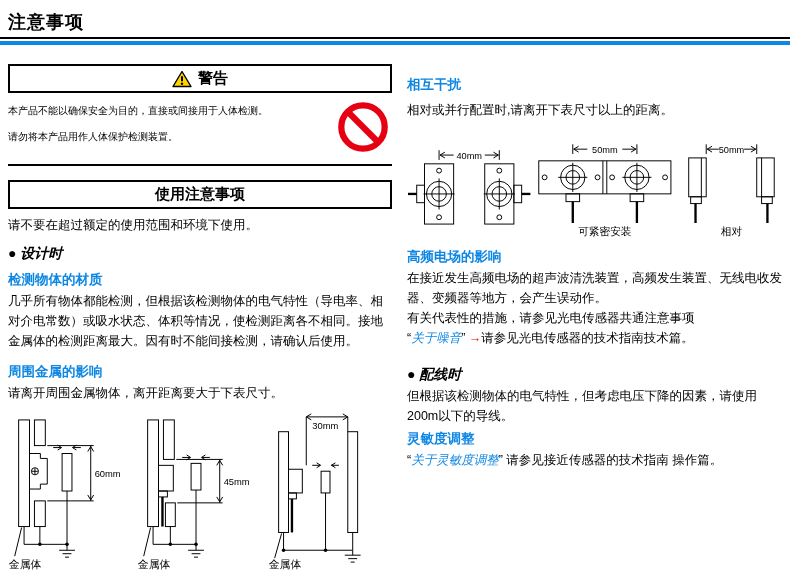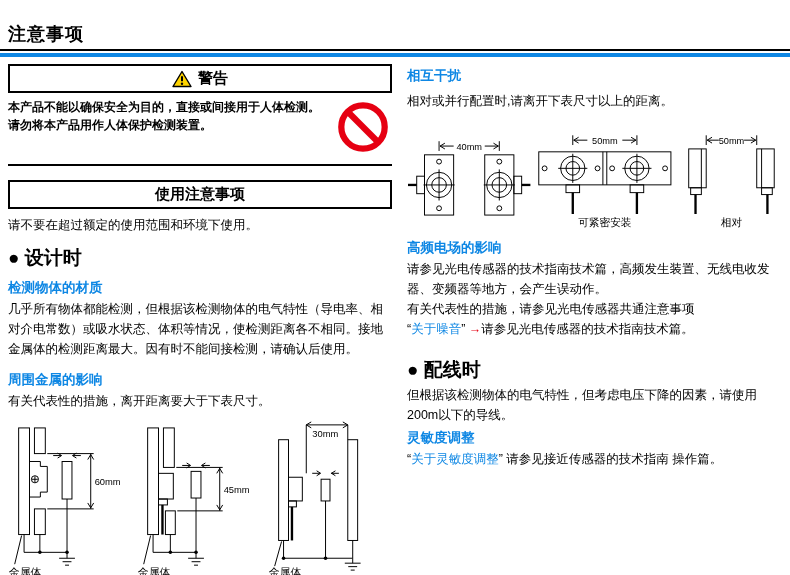--- a/index.html
+++ b/index.html
@@ -1,50 +1,50 @@
 <!DOCTYPE html>
 <html><head>
 <meta charset="utf-8">
 <style>
   html,body { margin:0; padding:0; background:#fff; }
   .page {
     position:relative; width:790px; height:575px; overflow:hidden;
     background:#fff; font-family:"Liberation Sans", sans-serif; color:#000;
   }
   
-  .hdr { position:absolute; left:0; top:16px; width:690px; }
+  .hdr { position:absolute; left:0; top:4px; width:690px; }
   .hdr h1 {
     margin:6px 0 0 8px; padding:0 0 3px 0; font-size:18px; font-weight:bold;
     letter-spacing:1px;
   }
   .rule-black { height:2px; background:#000; width:790px; }
   .rule-blue  { height:4px; background:#0e87e4; width:790px; margin-top:2px; }
   .intro {
     position:absolute; left:8px; top:40px; width:420px;
     font-size:14px; font-weight:bold; margin:0;
   }
   
   .col-left  { position:absolute; left:8px;   top:64px; width:384px; }
-  .col-right { position:absolute; left:407px; top:67px; width:377px; }
+  .col-right { position:absolute; left:407px; top:76px; width:377px; }
   
   .box-header {
     border:2px solid #000; background:#fff; text-align:center;
     font-weight:bold; font-size:15px; padding:3px 0;
     display:flex; align-items:center; justify-content:center; gap:6px;
   }
   .warn-body { position:relative; margin-top:5px; min-height:60px; }
-  .warn-body p { margin:0; font-size:12px; font-weight:bold; line-height:18px; width:318px; }
+  .warn-body p { margin:0; font-size:10px; font-weight:normal; line-height:26px; width:318px; }
   .no-icon { position:absolute; right:2px; top:2px; }
   .warn-rule { border-top:2px solid #000; margin-top:6px; }
   
   .usage-box { margin-top:14px; }
   .body-text { font-size:12.5px; line-height:20px; margin:6px 0 0 0; }
-  .bullet-head { font-size:19px; font-weight:bold; margin:10px 0 0 0; }
+  .bullet-head { font-size:14px; font-weight:bold; margin:10px 0 0 0;font-style:italic; }
   .blue-head  { font-size:13.5px; font-weight:bold; color:#0e87e4; margin:8px 0 0 0; }
-  .link { color:#0e87e4; cursor:pointer; }
+  .link { color:#0e87e4; cursor:pointer;font-style:italic; }
   .arrow-red { color:#e60012; font-weight:bold; }
   
   .diag-row { display:flex; justify-content:space-between; align-items:flex-end; margin-top:5px; }
   svg { display:block; }
   svg text { font-family:"Liberation Sans", sans-serif; fill:#000; }
   .d { stroke:#000; stroke-width:1; fill:none; }
   .thick { stroke:#000; stroke-width:2.4; fill:none; }
   .dot { fill:#000; stroke:none; }
 </style>
 </head>
@@ -81,21 +81,21 @@
     <div class="box-header usage-box">
       <span>使用注意事项</span>
     </div>
     <p class="body-text">请不要在超过额定的使用范围和环境下使用。</p>
 
     <p class="bullet-head">● 设计时</p>
     <p class="blue-head">检测物体的材质</p>
     <p class="body-text" style="margin-top:2px">几乎所有物体都能检测，但根据该检测物体的电气特性（导电率、相对介电常数）或吸水状态、体积等情况，使检测距离各不相同。接地金属体的检测距离最大。因有时不能间接检测，请确认后使用。</p>
 
     <p class="blue-head" style="margin-top:12px">周围金属的影响</p>
-    <p class="body-text" style="margin-top:2px">有关代表性的措施，离开距离要大于下表尺寸。</p>
+    <p class="body-text" style="margin-top:2px">请离开周围金属物体，离开距离要大于下表尺寸。</p>
 
     <div class="diag-row">
 
       <svg width="122" height="156" viewBox="0 0 122 158">
         <defs>
           <pattern id="hA" patternUnits="userSpaceOnUse" width="4" height="4" patternTransform="rotate(45)">
             <line x1="0" y1="0" x2="0" y2="4" stroke="#333" stroke-width="1.2"></line>
           </pattern>
         </defs>
         <rect class="d" x="10" y="6" width="11" height="108" fill="url(#hA)"></rect>
@@ -223,21 +223,21 @@
         <path class="thick" d="M17,64 V84"></path>
         <rect class="d" x="80" y="17" width="18" height="40"></rect>
         <path class="d" d="M85,17 V57"></path>
         <rect class="d" x="85" y="57" width="11" height="7"></rect>
         <path class="thick" d="M91,64 V84"></path>
         <text x="54" y="96" font-size="11" text-anchor="middle">相对</text>
       </svg>
     </div>
 
     <p class="blue-head" style="margin-top:10px">高频电场的影响</p>
-    <p class="body-text" style="margin-top:2px">请参见光电传感器的技术指南技术篇，高频发生装置、无线电收发器、变频器等地方，会产生误动作。</p>
+    <p class="body-text" style="margin-top:2px">在接近发生高频电场的超声波清洗装置，高频发生装置、无线电收发器、变频器等地方，会产生误动作。</p>
     <p class="body-text" style="margin-top:0">有关代表性的措施，请参见光电传感器共通注意事项</p>
     <p class="body-text" style="margin-top:0">
       <span>“</span><span class="link">关于噪音</span><span>”</span>
       <span class="arrow-red">→</span><span>请参见光电传感器的技术指南技术篇。</span>
     </p>
 
     <p class="bullet-head" style="margin-top:18px">● 配线时</p>
     <p class="body-text" style="margin-top:2px">但根据该检测物体的电气特性，但考虑电压下降的因素，请使用200m以下的导线。</p>
 
     <p class="blue-head" style="margin-top:4px">灵敏度调整</p>

